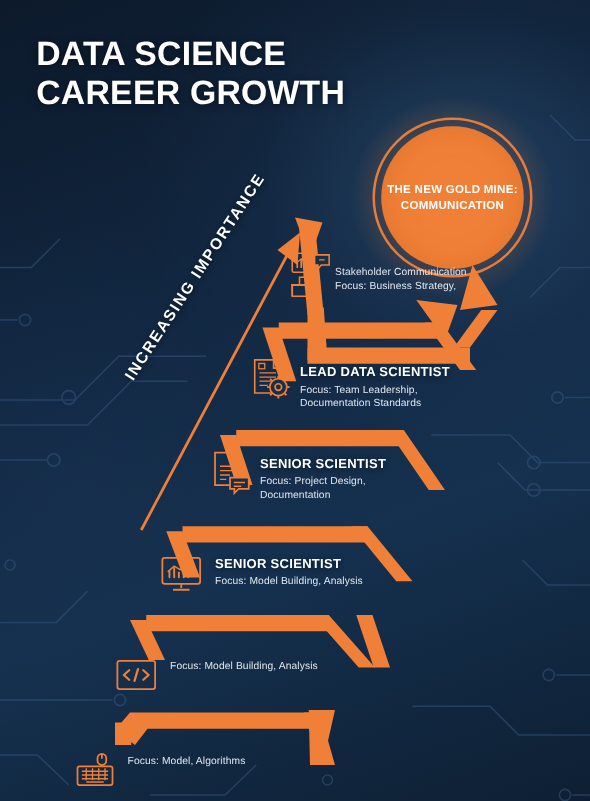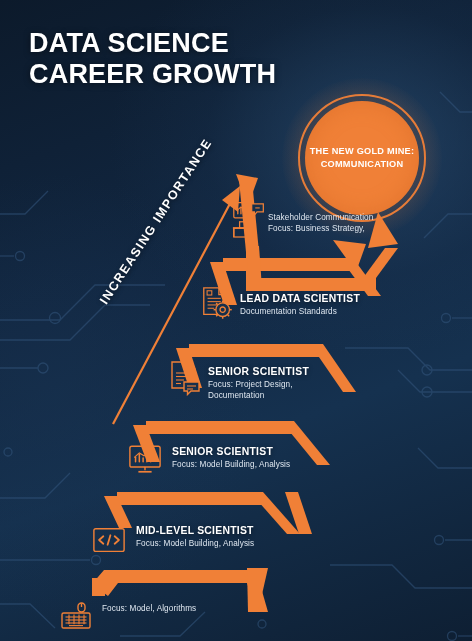--- a/index.html
+++ b/index.html
@@ -225,21 +225,20 @@
       <svg width="36" height="28" viewBox="0 0 36 28" fill="none" stroke="#f08037" stroke-width="1.5">
         <rect x="2" y="2" width="32" height="24" rx="2"></rect>
         <g stroke-width="1.9" stroke-linecap="round" stroke-linejoin="round">
           <polyline points="12,10 7.5,14 12,18"></polyline>
           <line x1="19.5" y1="9" x2="16.5" y2="19"></line>
           <polyline points="24,10 28.5,14 24,18"></polyline>
         </g>
       </svg>
     </div>
     <div class="step-text" style="left:136px; top:525px;">
-      <div class="step-title">MID-LEVEL SCIENTIST</div>
       <div class="step-focus">
         <div>Focus: Model Building, Analysis</div>
       </div>
     </div>
   </div>
 
   <div class="step">
     <div class="step-icon" style="left:128px; top:443px;">
       <svg width="36" height="31" viewBox="0 0 36 31" fill="none" stroke="#f08037" stroke-width="1.5">
         <rect x="2" y="1.5" width="32" height="22" rx="2"></rect>
@@ -315,20 +314,21 @@
             <line x1="5.3" y1="5.3" x2="6.9" y2="6.9"></line>
             <line x1="-5.3" y1="5.3" x2="-6.9" y2="6.9"></line>
             <line x1="5.3" y1="-5.3" x2="6.9" y2="-6.9"></line>
           </g>
         </g>
       </svg>
     </div>
     <div class="step-text" style="left:240px; top:293px;">
       <div class="step-title">LEAD DATA SCIENTIST</div>
       <div class="step-focus">
+        <div>Focus: Team Leadership,</div>
         <div>Documentation Standards</div>
       </div>
     </div>
   </div>
 
   <div class="step">
     <div class="step-icon" style="left:232px; top:204px;">
       <svg width="38" height="42" viewBox="0 0 38 42" fill="none" stroke="#f08037" stroke-width="1.4">
         <rect x="2" y="1.5" width="22" height="17" rx="1.4"></rect>
         <g stroke-width="1.5" stroke-linecap="round">

